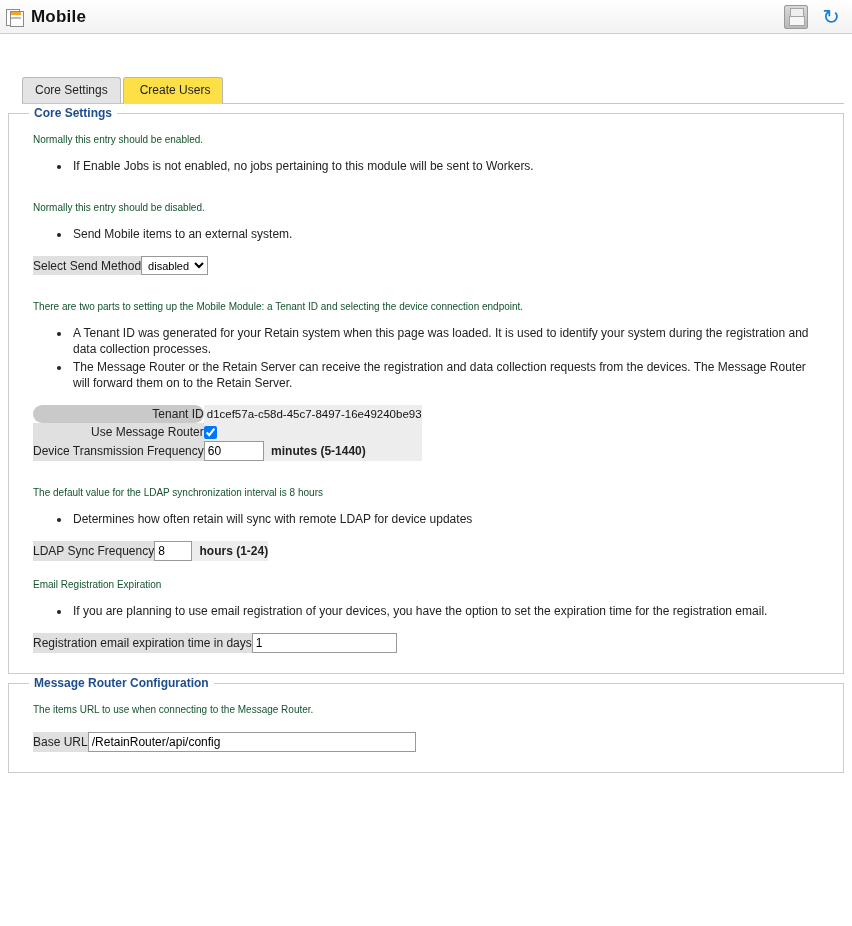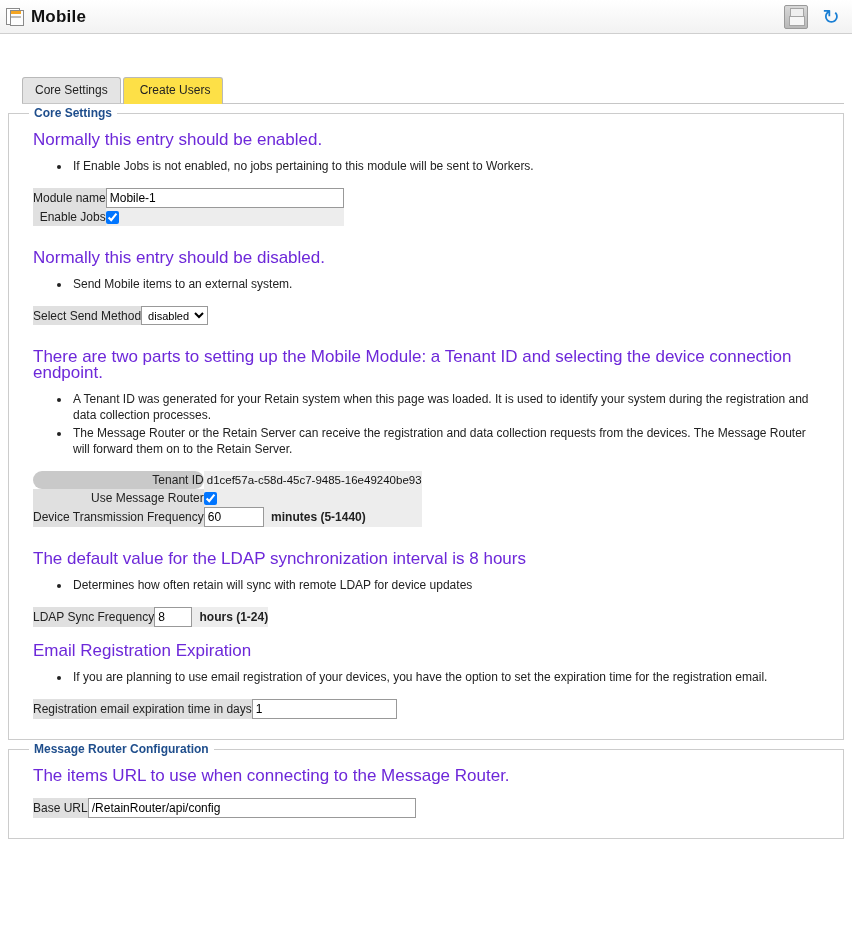--- a/index.html
+++ b/index.html
@@ -21,21 +21,21 @@
     height: 34px;
     background: linear-gradient(to bottom, #ffffff 0%, #f2f2f2 100%);
     border-bottom: 1px solid #cfcfcf;
     display: flex;
     align-items: center;
     padding: 0 10px 0 6px;
     box-sizing: border-box;
   }
   .title-left {
     display: flex;
-    align-items: flex-start;
+    align-items: center;
     gap: 7px;
   }
   .app-icon {
     width: 18px;
     height: 18px;
     position: relative;
     flex: 0 0 auto;
   }
   .app-icon .sheet {
     position: absolute;
@@ -167,22 +167,22 @@
     color: #1f4e8c;
     font-weight: bold;
     font-size: 12px;
   }
   .panel-body {
     padding: 18px 24px 0 24px;
   }
 
   p.note {
     margin: 0 0 0 0;
-    font-size: 17px;
-    color: #6d28d9;
+    font-size: 10px;
+    color: #14532d;
     line-height: 16px;
   }
   ul.bullets {
     margin: 10px 0 0 0;
     padding-left: 38px;
     line-height: 16px;
   }
   ul.bullets li {
     margin-bottom: 2px;
     padding-left: 2px;
@@ -298,36 +298,20 @@
 
 <div class="panel">
   <div class="panel-legend">Core Settings</div>
   <div class="panel-body">
 
     <p class="note">Normally this entry should be enabled.</p>
     <ul class="bullets">
       <li>If Enable Jobs is not enabled, no jobs pertaining to this module will be sent to Workers.</li>
     </ul>
 
-    <table class="formtable">
-      <tbody>
-          <tr>
-        <td class="lbl">Module name</td>
-        <td class="fld">
-          <input class="txt w230" type="text" value="Mobile-1" style="">
-        </td>
-      </tr>
-      <tr>
-        <td class="lbl">Enable Jobs</td>
-        <td class="fld">
-          <input class="chk" type="checkbox" checked="" style="">
-        </td>
-      </tr>
-    </tbody>
-      </table>
 
     <div class="spacer-lg"></div>
 
     <p class="note">Normally this entry should be disabled.</p>
     <ul class="bullets">
       <li>Send Mobile items to an external system.</li>
     </ul>
 
     <table class="formtable">
       <tbody>
@@ -348,21 +332,21 @@
     <ul class="bullets">
       <li>A Tenant ID was generated for your Retain system when this page was loaded. It is used to identify your system during the registration and data collection processes.</li>
       <li>The Message Router or the Retain Server can receive the registration and data collection requests from the devices. The Message Router will forward them on to the Retain Server.</li>
     </ul>
 
     <table class="formtable">
       <tbody>
           <tr>
         <td class="lbl dark">Tenant ID</td>
         <td class="fld">
-          <span class="tenant-val">d1cef57a-c58d-45c7-9485-16e49240be93</span>
+          <span class="tenant-val">d1cef57a-c58d-45c7-8497-16e49240be93</span>
         </td>
       </tr>
       <tr>
         <td class="lbl">Use Message Router</td>
         <td class="fld">
           <input class="chk" type="checkbox" checked="" style="">
         </td>
       </tr>
       <tr>
         <td class="lbl">Device Transmission Frequency</td>

